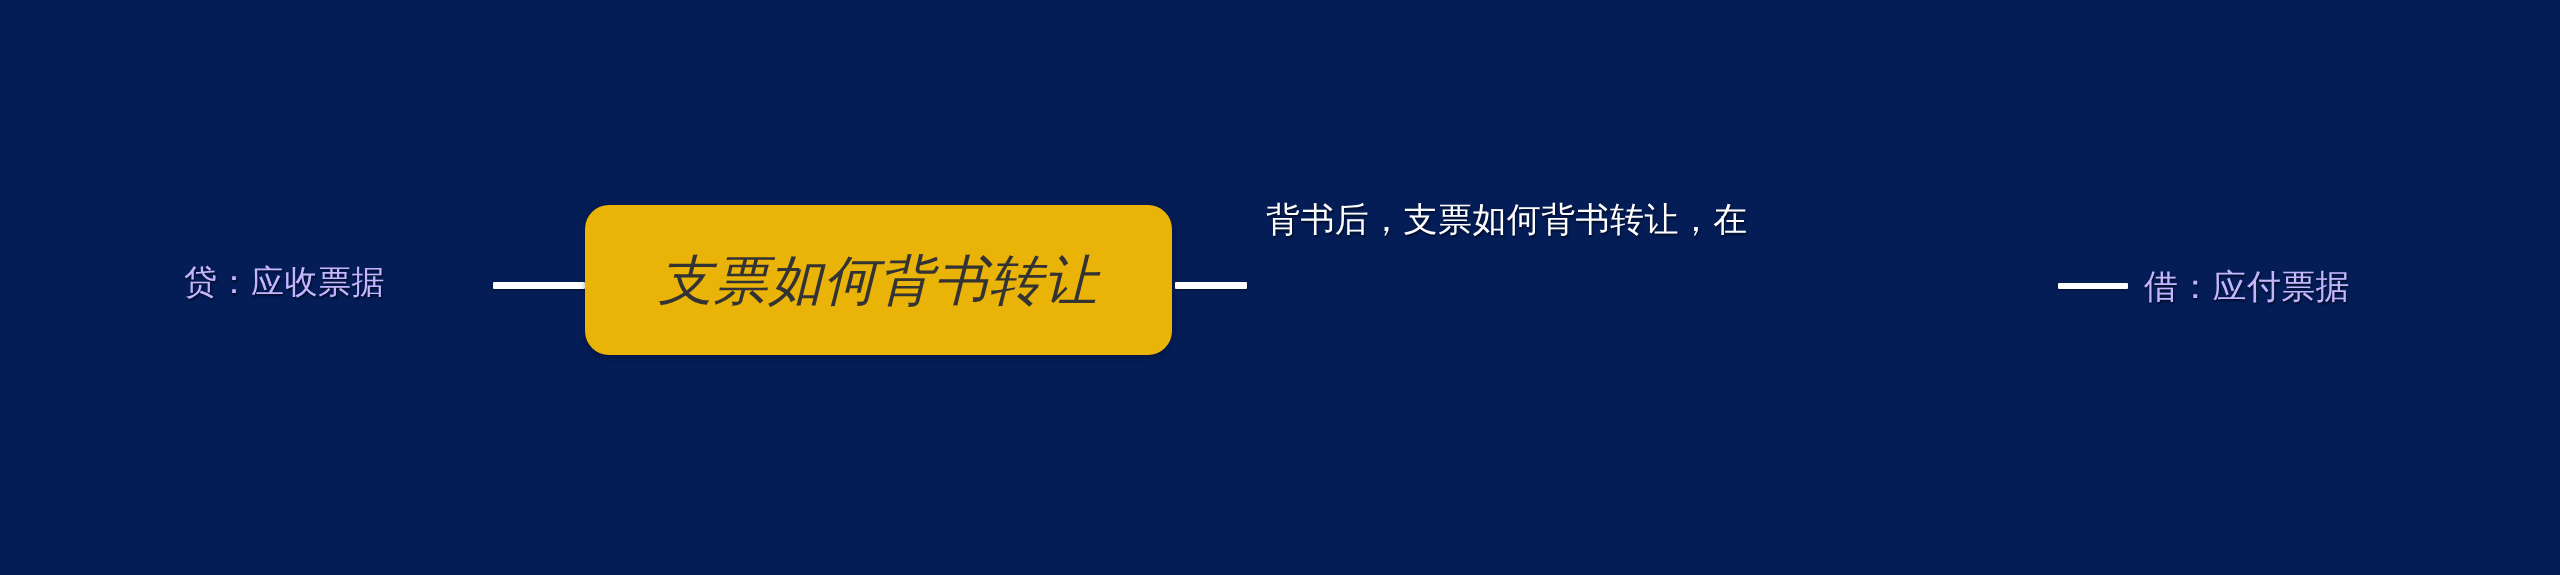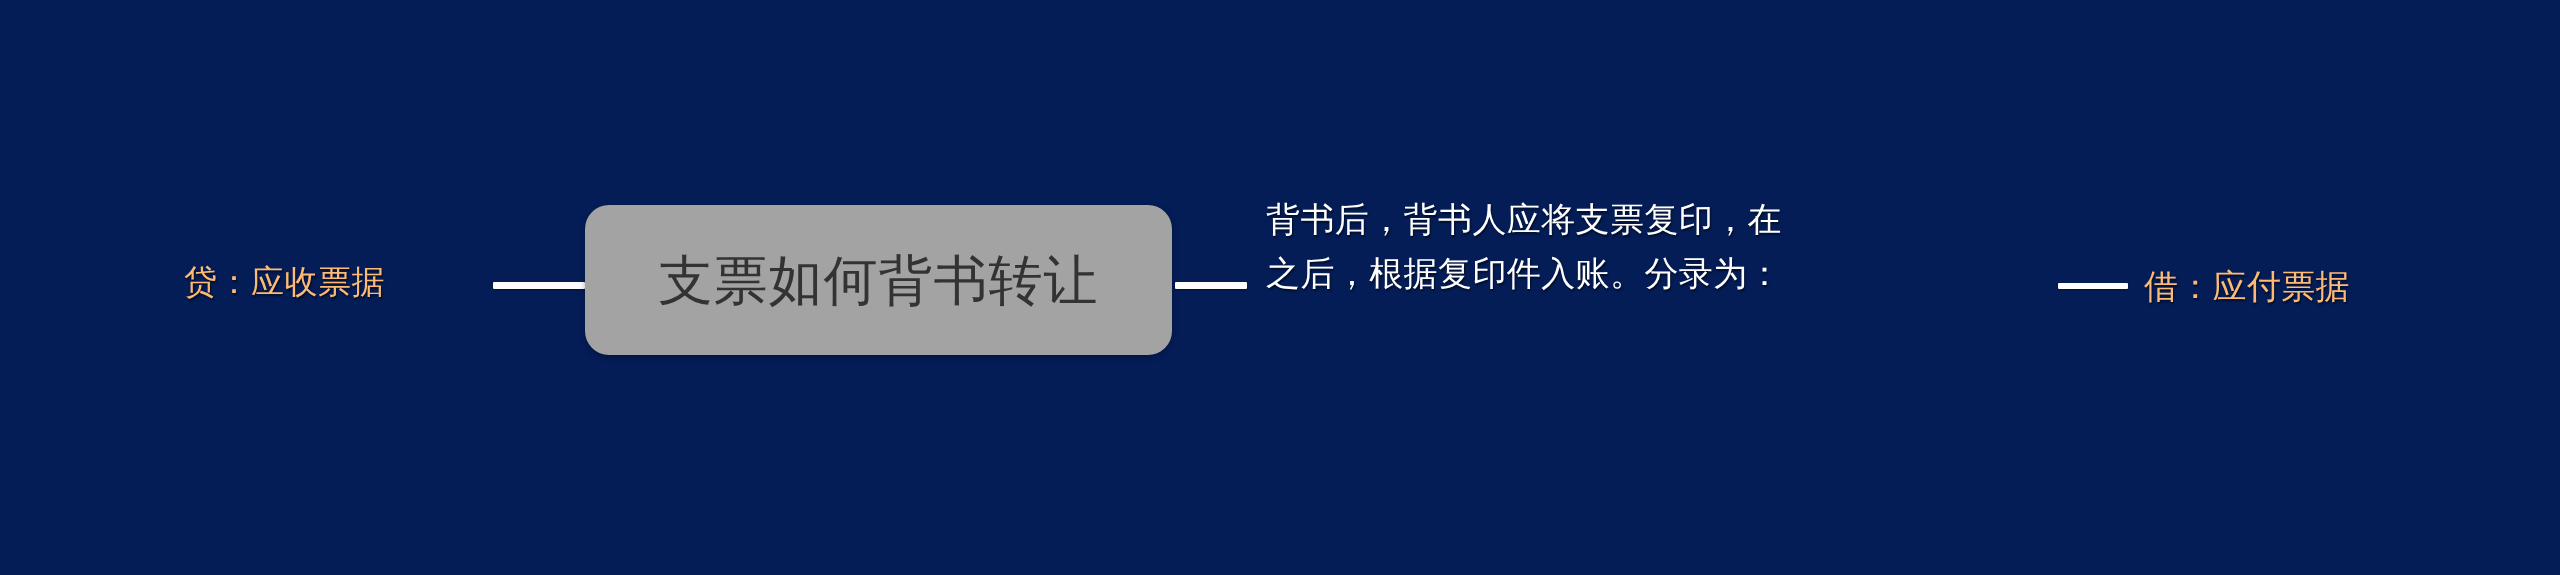--- a/index.html
+++ b/index.html
@@ -29,21 +29,21 @@
     border-radius: 1px;
     box-shadow: 0 1px 2px rgba(0,0,0,0.45);
   }
   .connector-left-branch  { left: 493px;  top: 282px; width: 92px; }
   .connector-right-branch { left: 1175px; top: 282px; width: 72px; }
   .connector-tail         { left: 2058px; top: 283px; width: 70px; height: 6px; }
 
   
   .leaf-label {
     position: absolute;
-    color: #fdba74;
+    color: #c4b5fd;
     white-space: nowrap;
     letter-spacing: 0.5px;
     text-shadow: 1px 2px 2px rgba(0,0,0,0.55);
   }
   .leaf-left {
     left: 184px;
     top: 261px;
     font-size: 33px;
     line-height: 42px;
   }
@@ -55,26 +55,27 @@
     letter-spacing: 0.3px;
   }
 
   
   .root-node {
     position: absolute;
     left: 585px;
     top: 205px;
     width: 587px;
     height: 150px;
-    background: #a3a3a3;
+    background: #eab308;
     border-radius: 24px;
     display: flex;
     align-items: center;
     justify-content: center;
     box-shadow: 0 2px 6px rgba(0,0,0,0.30);
+    font-style: italic;
   }
   .root-node-label {
     color: #333333;
     font-size: 54px;
     line-height: 64px;
     letter-spacing: 1px;
     white-space: nowrap;
   }
 
   
@@ -103,21 +104,20 @@
 
   <div class="connector connector-left-branch"></div>
 
   <div class="root-node">
     <span class="root-node-label">支票如何背书转让</span>
   </div>
 
   <div class="connector connector-right-branch"></div>
 
   <div class="branch-paragraph">
-    <span class="para-line">背书后，背书人应将支票复印，在</span>
-    <span class="para-line">之后，根据复印件入账。分录为：</span>
+    <span class="para-line">背书后，支票如何背书转让，在</span>
   </div>
 
   <div class="connector connector-tail"></div>
 
   <div class="leaf-label leaf-right">借：应付票据</div>
 
 </div>
 
 </body></html>

